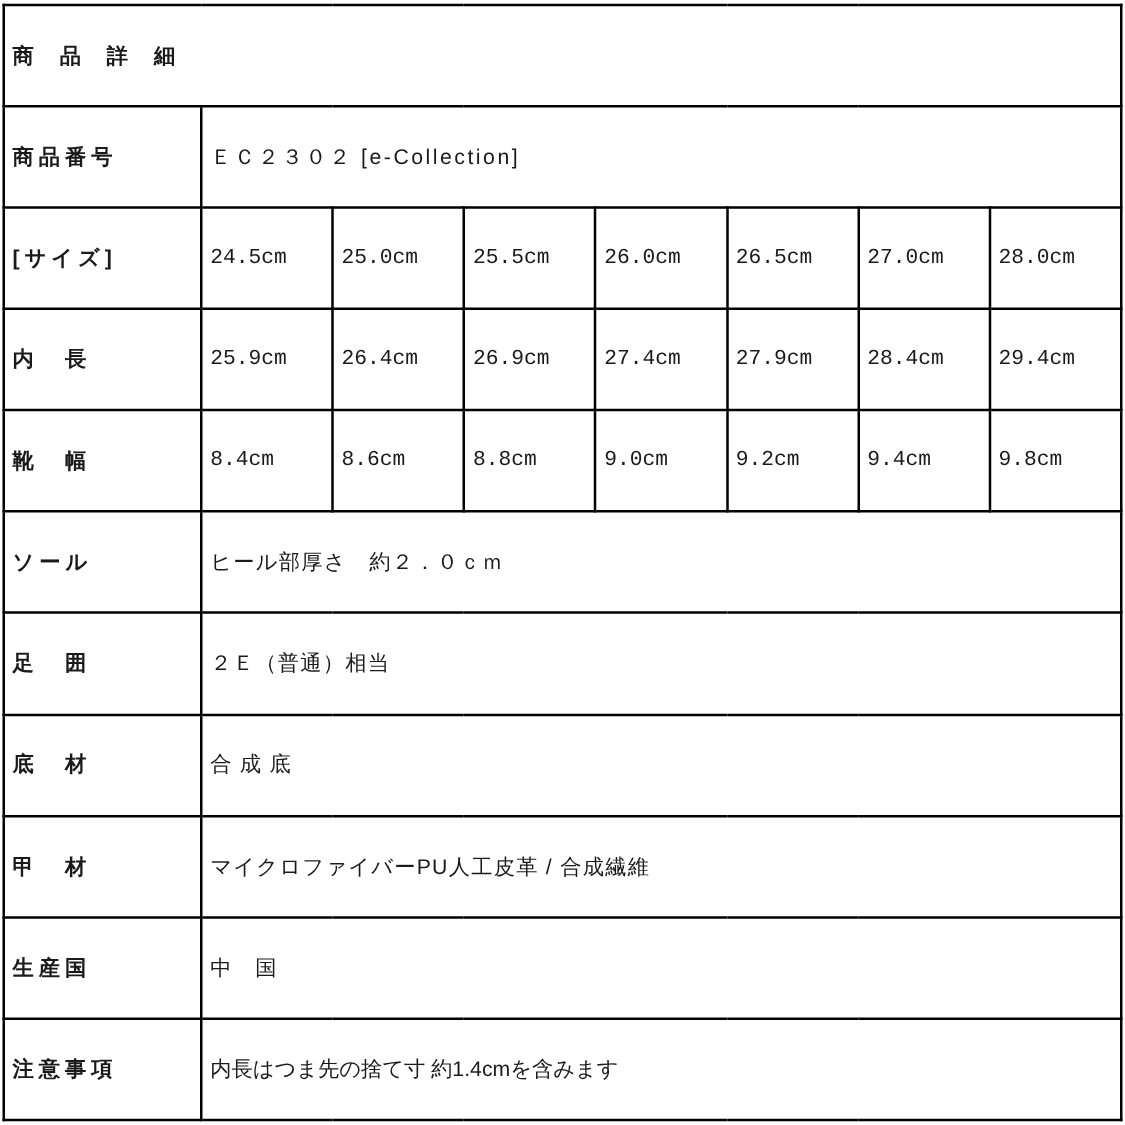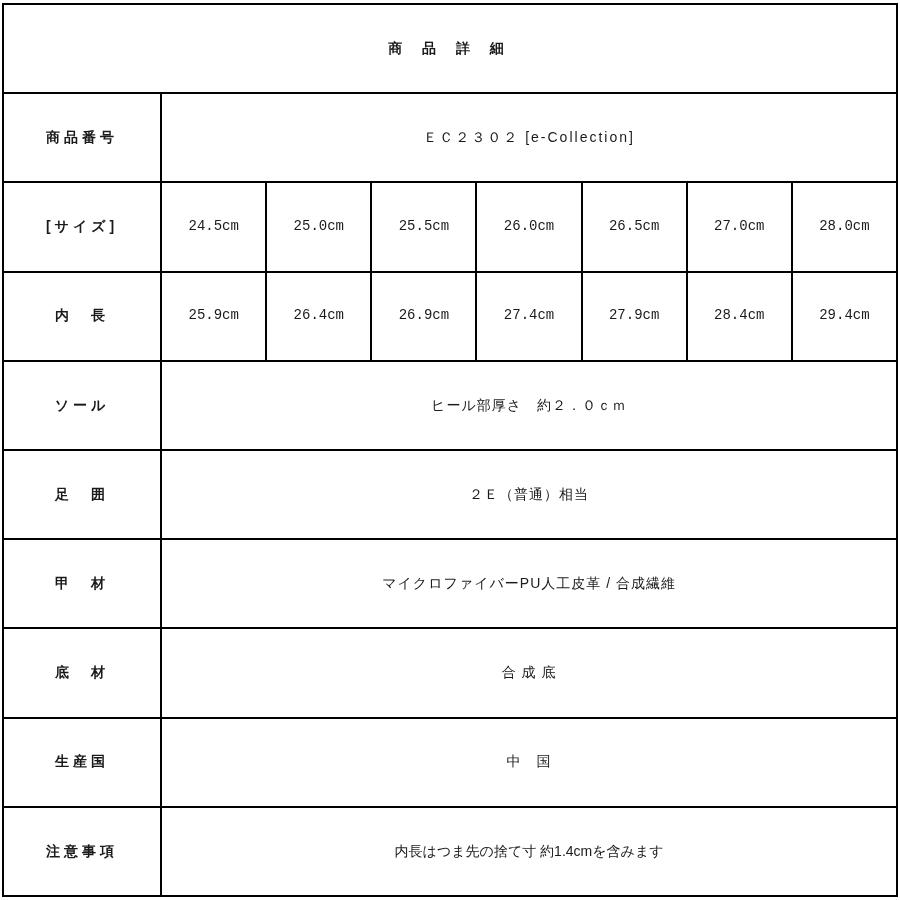--- a/index.html
+++ b/index.html
@@ -22,23 +22,23 @@
   table.spec {
     border-collapse: collapse;
     width: 896px;
     height: 894px;
     margin: 3px 2px 0 2px;
     table-layout: fixed;
   }
   table.spec td {
     border: 2px solid #000000;
     padding: 0 6px;
-    text-align: center;
+    text-align: left;
     vertical-align: middle;
-    font-size: 14px;
+    font-size: 17px;
     line-height: 1.25;
     background: #ffffff;
     white-space: nowrap;
     overflow: hidden;
   }
   td.title {
     font-size: 27px;
     font-weight: bold;
     letter-spacing: 8px;
     background: #ffffff;
@@ -109,34 +109,44 @@
         <td class="label">内　長</td>
         <td class="size-cell">25.9cm</td>
         <td class="size-cell">26.4cm</td>
         <td class="size-cell">26.9cm</td>
         <td class="size-cell">27.4cm</td>
         <td class="size-cell">27.9cm</td>
         <td class="size-cell">28.4cm</td>
         <td class="size-cell">29.4cm</td>
       </tr>
       <tr>
+        <td class="label">靴　幅</td>
+        <td class="size-cell">8.4cm</td>
+        <td class="size-cell">8.6cm</td>
+        <td class="size-cell">8.8cm</td>
+        <td class="size-cell">9.0cm</td>
+        <td class="size-cell">9.2cm</td>
+        <td class="size-cell">9.4cm</td>
+        <td class="size-cell">9.8cm</td>
+      </tr>
+      <tr>
         <td class="label">ソール</td>
         <td class="val-wide" colspan="7">ヒール部厚さ　約２．０ｃｍ</td>
       </tr>
       <tr>
         <td class="label">足　囲</td>
         <td class="val-wide" colspan="7">２Ｅ（普通）相当</td>
       </tr>
       <tr>
+        <td class="label">底　材</td>
+        <td class="val-wide" colspan="7">合 成 底</td>
+      </tr>
+      <tr>
         <td class="label">甲　材</td>
         <td class="val-wide" colspan="7">マイクロファイバーPU人工皮革 / 合成繊維</td>
-      </tr>
-      <tr>
-        <td class="label">底　材</td>
-        <td class="val-wide" colspan="7">合 成 底</td>
       </tr>
       <tr>
         <td class="label">生産国</td>
         <td class="val-wide" colspan="7">中　国</td>
       </tr>
       <tr>
         <td class="label">注意事項</td>
         <td class="note-cell" colspan="7">内長はつま先の捨て寸 約1.4cmを含みます</td>
       </tr>
     </tbody>

